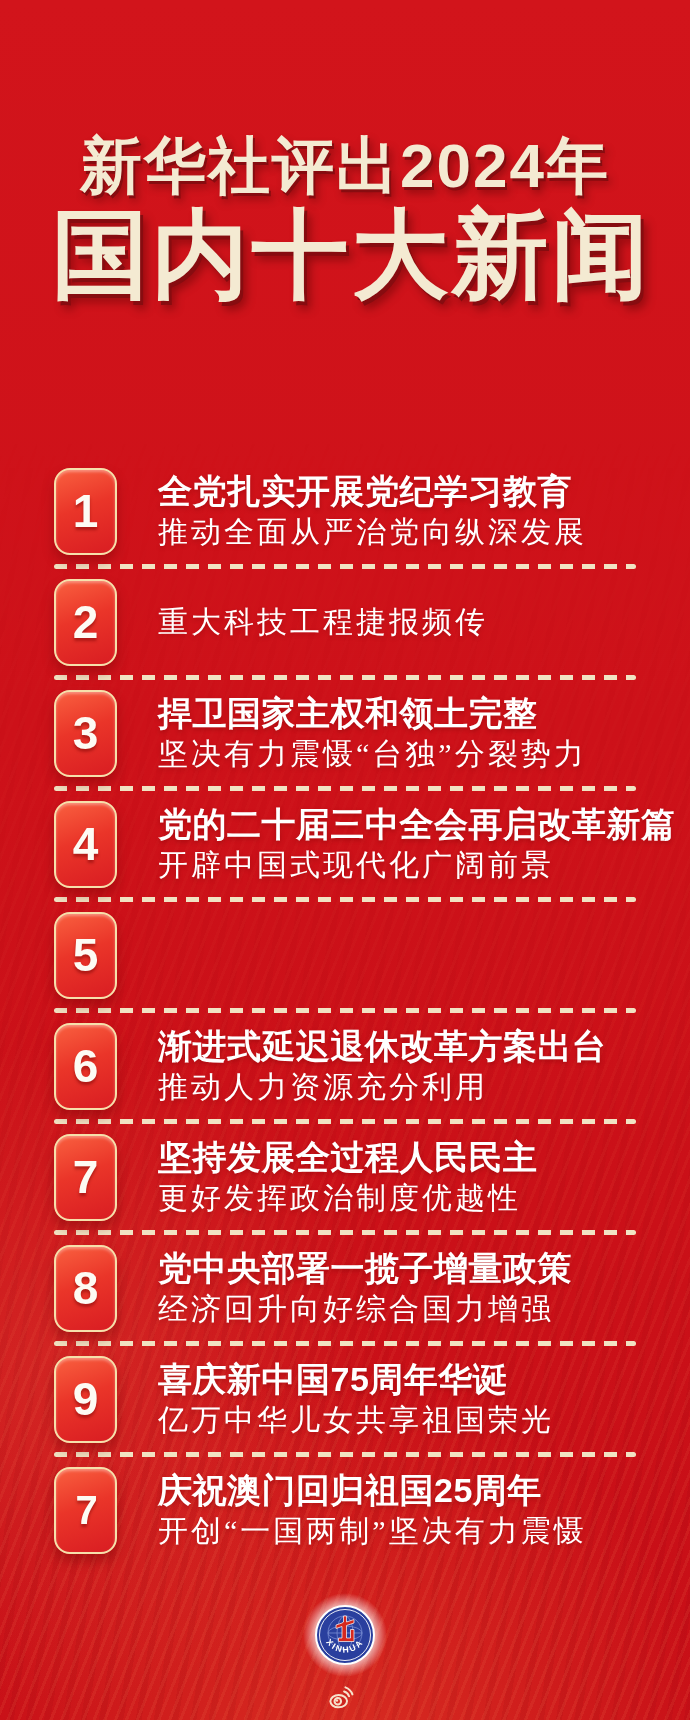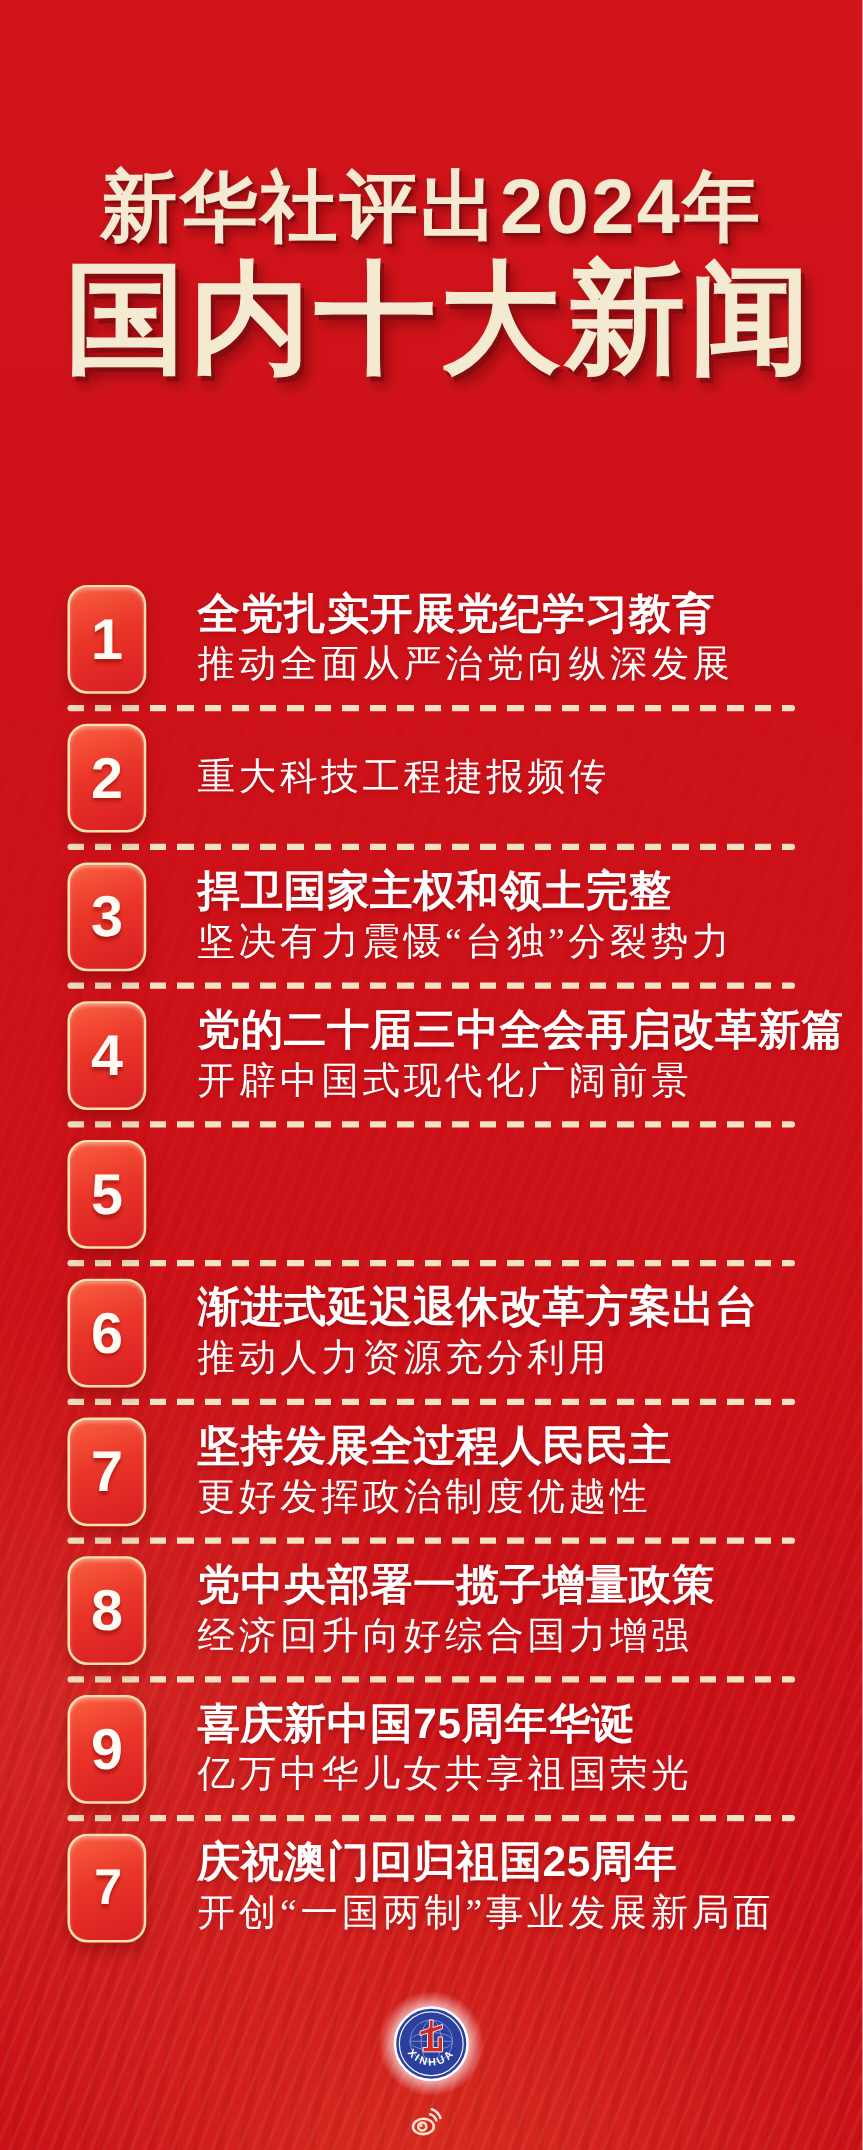--- a/index.html
+++ b/index.html
@@ -151,21 +151,21 @@
       <div class="item-title">喜庆新中国75周年华诞</div>
       <div class="item-subtitle">亿万中华儿女共享祖国荣光</div>
     </div>
   </div>
   <div class="dashed-separator"></div>
 
   <div class="news-item">
     <div class="rank-badge two-digit">7</div>
     <div class="item-text">
       <div class="item-title">庆祝澳门回归祖国25周年</div>
-      <div class="item-subtitle">开创“一国两制”事业发展新局面</div>
+      <div class="item-subtitle">开创“一国两制”坚决有力震慑</div>
     </div>
   </div>
 
 </main>
 
 <div class="logo-wrap">
   <svg viewBox="0 0 86 86" width="86" height="86">
     <defs>
       <radialGradient id="glow" cx="50%" cy="50%" r="50%">
         <stop offset="55%" stop-color="#ffffff" stop-opacity="0.95"></stop>

